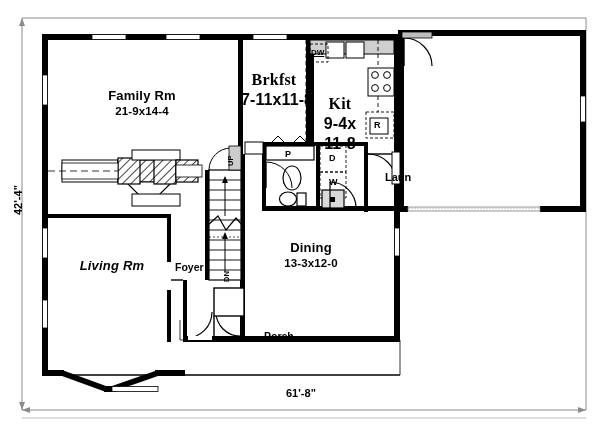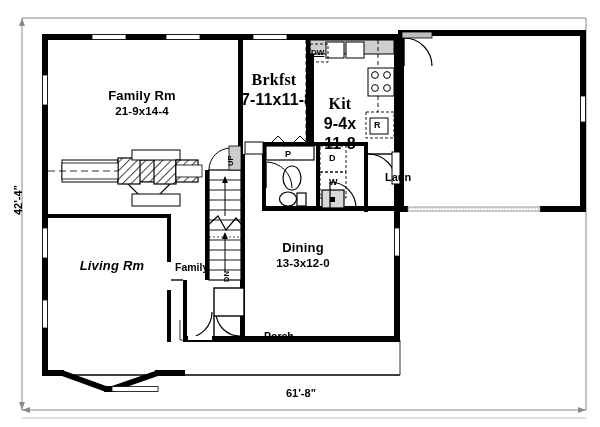--- a/index.html
+++ b/index.html
@@ -347,28 +347,28 @@
     <div class="rm-name sm">Kit</div>
     <div class="rm-dim sm">9-4x</div>
     <div class="rm-dim sm">11-8</div>
   </div>
 
 
   <div class="rm-label" style="left:56px; top:258px; width:112px;font-style:italic;">
     <div class="rm-name">Living Rm</div>
   </div>
 
-  <div class="rm-label" style="left:254px; top:240px; width:98px;">
+  <div class="rm-label" style="left:262px; top:240px; width:98px;">
     <div class="rm-name">Dining</div>
     <div class="rm-dim">13-3x12-0</div>
   </div>
 
   <div class="small-room" style="left:341px; top:171px;">Laun</div>
 
-  <div class="plain-label" style="left:175px; top:261px;">Family</div>
+  <div class="plain-label" style="left:175px; top:261px;">Foyer</div>
 
   <div class="plain-label" style="left:264px; top:330px;">Porch</div>
 
   <div class="tiny-label" style="left:285px; top:149px;">P</div>
   <div class="tiny-label" style="left:329px; top:153px;">D</div>
   <div class="tiny-label" style="left:329px; top:177px;">W</div>
   <div class="tiny-label" style="left:374px; top:120px;">R</div>
   <div class="tiny-label" style="left:311px; top:48px; font-size:8px;text-decoration:underline;">DW</div>
 
   <div class="stair-txt" style="left:226px; top:166px;">UP</div>

